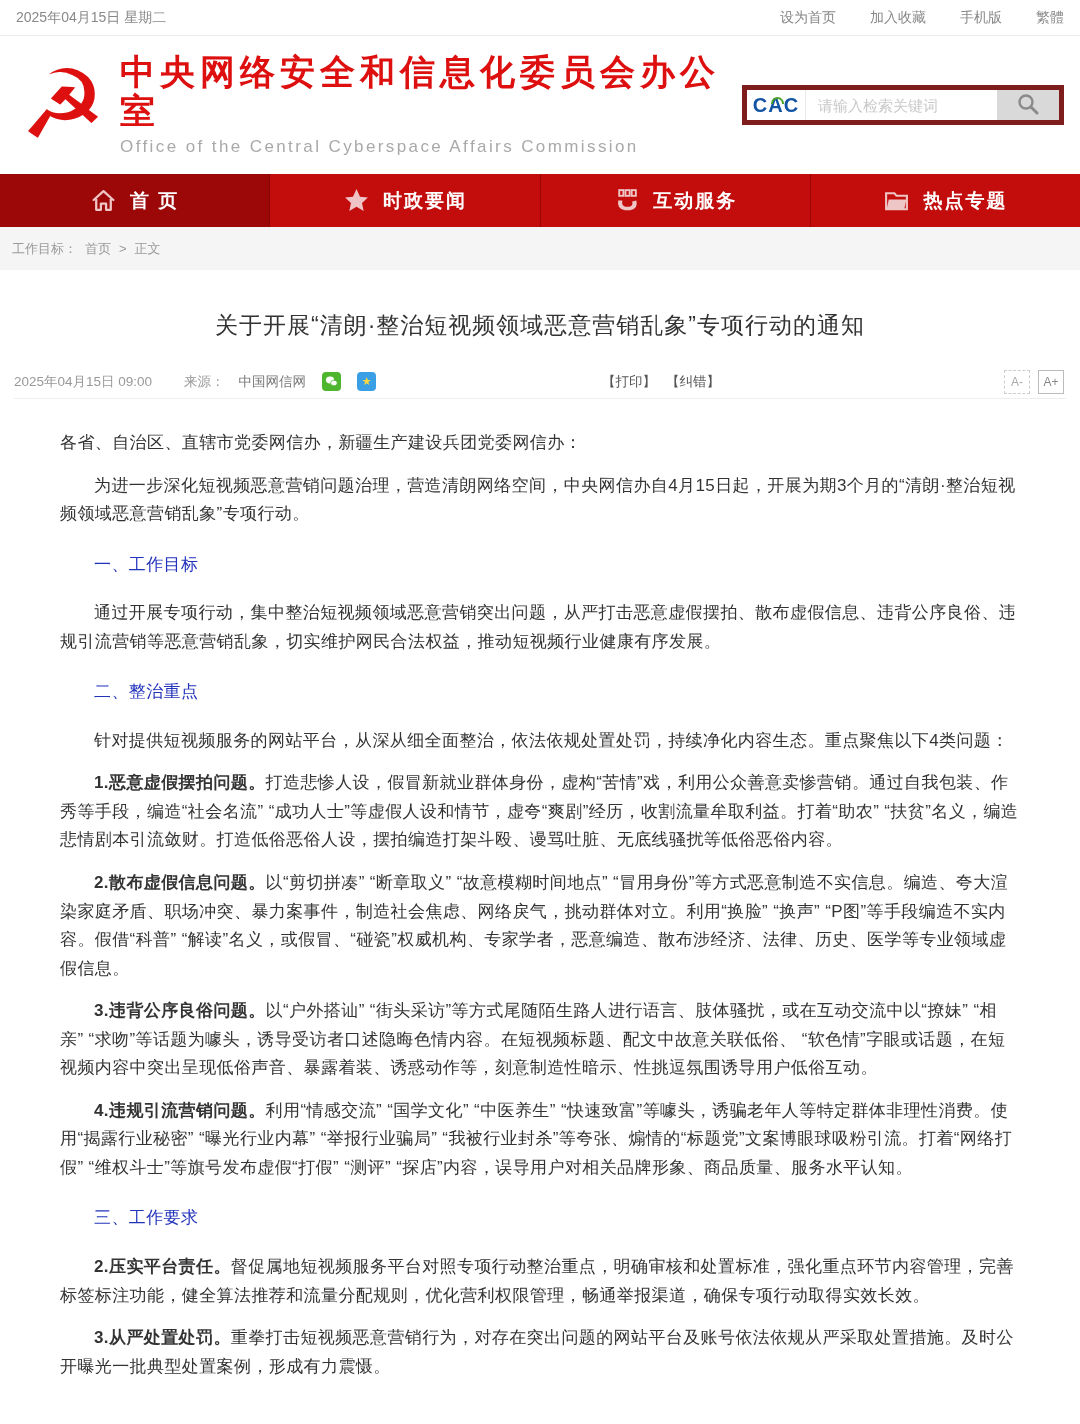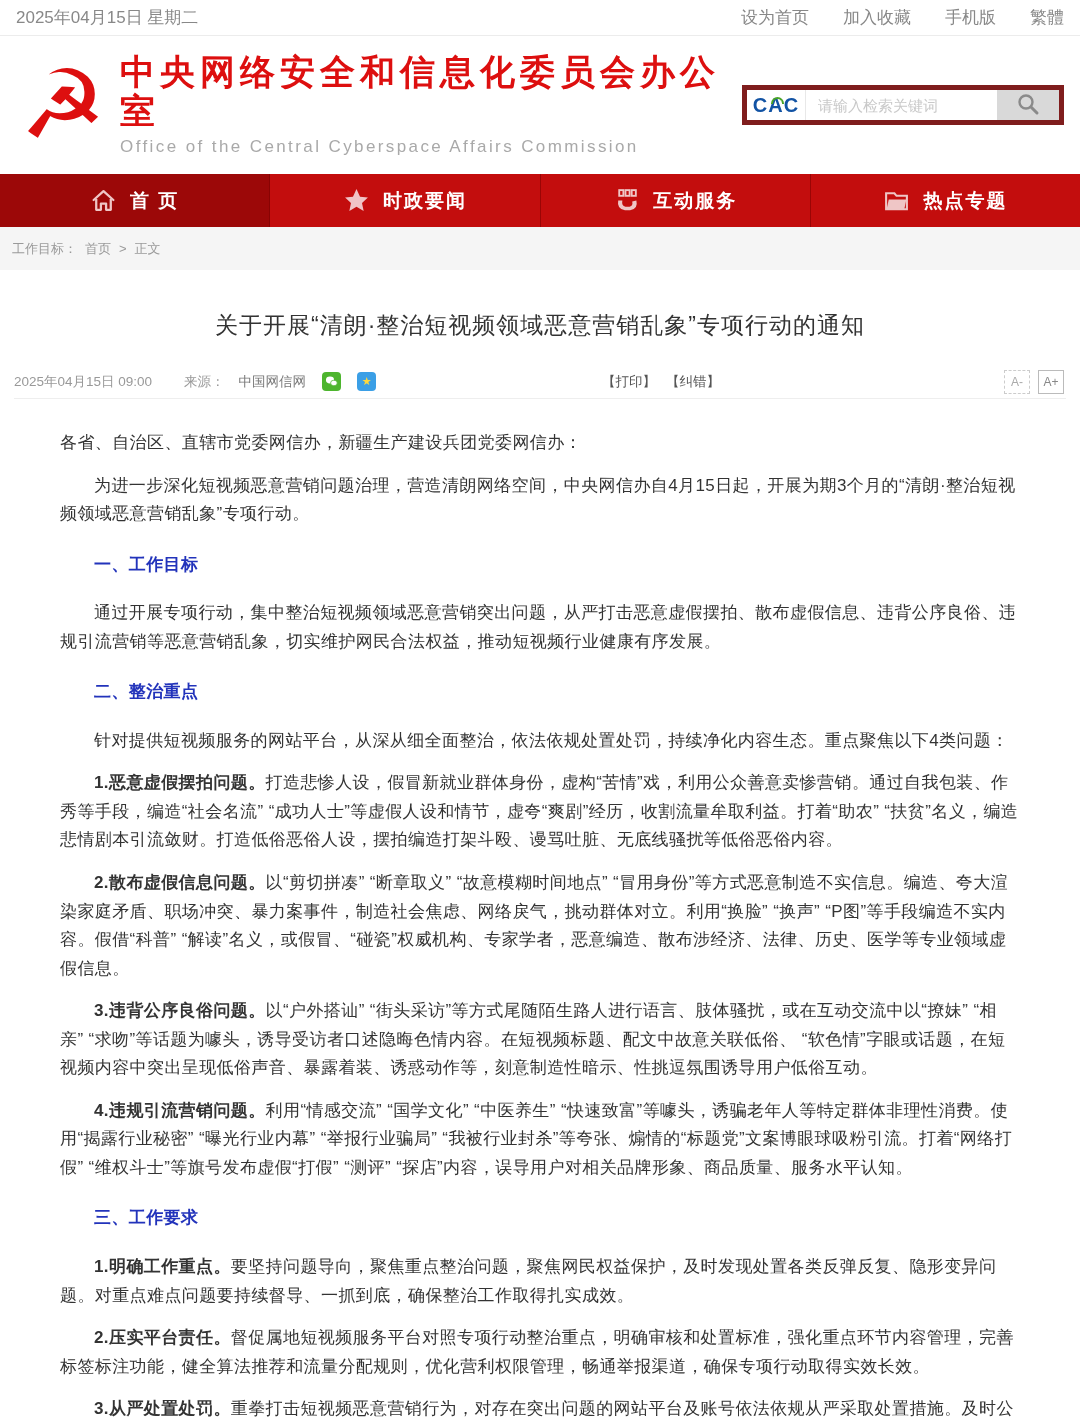--- a/index.html
+++ b/index.html
@@ -7,21 +7,21 @@
     --heading-blue:#2233bb; --body-text:#333; --muted:#999;
   }
   *{box-sizing:border-box;}
   html,body{margin:0;padding:0;}
   body{
     width:1080px;height:1424px;overflow:hidden;background:#fff;
     font-family:"Liberation Sans","DejaVu Sans",sans-serif;color:var(--body-text);
   }
   
   .topbar{height:36px;display:flex;align-items:center;justify-content:space-between;
-    padding:0 16px;font-size:17px;color:#888;border-bottom:1px solid #ececec;background:#fff;gap:47px;}
+    padding:0 16px;font-size:14px;color:#888;border-bottom:1px solid #ececec;background:#fff;gap:47px;}
   .topbar-links{display:flex;gap:34px;}
   .topbar-links span{cursor:pointer;}
   
   .masthead{height:138px;display:flex;align-items:center;padding:0 16px;background:#fff;}
   .logo-glyph{font-size:96px;line-height:1;color:var(--brand-red);margin:0 14px 0 4px;
     font-family:"DejaVu Sans",sans-serif;}
   .site-title{color:var(--brand-red);font-size:35px;font-weight:bold;letter-spacing:5px;line-height:1.1;}
   .site-sub{color:#a9a9a9;font-size:17px;letter-spacing:2.4px;margin-top:7px;}
   .search-area{margin-left:auto;display:flex;align-items:stretch;height:40px;border:5px solid #7f1d1d;}
   .cac-logo{width:58px;display:flex;align-items:center;justify-content:center;
@@ -60,21 +60,21 @@
   .meta-print{position:absolute;left:588px;display:flex;gap:10px;color:#555;}
   .meta-print span{cursor:pointer;}
   .meta-font{position:absolute;right:2px;display:flex;gap:8px;}
   .font-btn{width:26px;height:24px;display:flex;align-items:center;justify-content:center;
     font-size:12px;color:#aaa;background:#fff;cursor:pointer;}
   .font-btn.minus{border:1px dashed #ccc;}
   .font-btn.plus{border:1px solid #bbb;color:#888;}
   .article-body{padding:30px 60px 0;font-size:17px;line-height:1.68;letter-spacing:.4px;}
   .article-body p{margin:0 0 14px;text-indent:2em;}
   .article-body p.no-indent{text-indent:0;}
-  .article-body p.sec-heading{color:var(--heading-blue);font-weight:bold;margin:22px 0 20px;}
+  .article-body p.sec-heading{color:var(--heading-blue);font-weight:normal;margin:22px 0 20px;}
   .article-body strong{color:#333;}
 </style>
 </head>
 <body>
 
 <div class="topbar">
   <span>2025年04月15日 星期二</span>
   <div class="topbar-links">
     <span>设为首页</span>
     <span>加入收藏</span>
@@ -184,18 +184,17 @@
       <p class="">为进一步深化短视频恶意营销问题治理，营造清朗网络空间，中央网信办自4月15日起，开展为期3个月的“清朗·整治短视频领域恶意营销乱象”专项行动。</p>
       <p class="sec-heading">一、工作目标</p>
       <p class="">通过开展专项行动，集中整治短视频领域恶意营销突出问题，从严打击恶意虚假摆拍、散布虚假信息、违背公序良俗、违规引流营销等恶意营销乱象，切实维护网民合法权益，推动短视频行业健康有序发展。</p>
       <p class="sec-heading">二、整治重点</p>
       <p class="">针对提供短视频服务的网站平台，从深从细全面整治，依法依规处置处罚，持续净化内容生态。重点聚焦以下4类问题：</p>
       <p class=""><strong>1.恶意虚假摆拍问题。</strong>打造悲惨人设，假冒新就业群体身份，虚构“苦情”戏，利用公众善意卖惨营销。通过自我包装、作秀等手段，编造“社会名流” “成功人士”等虚假人设和情节，虚夸“爽剧”经历，收割流量牟取利益。打着“助农” “扶贫”名义，编造悲情剧本引流敛财。打造低俗恶俗人设，摆拍编造打架斗殴、谩骂吐脏、无底线骚扰等低俗恶俗内容。</p>
       <p class=""><strong>2.散布虚假信息问题。</strong>以“剪切拼凑” “断章取义” “故意模糊时间地点” “冒用身份”等方式恶意制造不实信息。编造、夸大渲染家庭矛盾、职场冲突、暴力案事件，制造社会焦虑、网络戾气，挑动群体对立。利用“换脸” “换声” “P图”等手段编造不实内容。假借“科普” “解读”名义，或假冒、“碰瓷”权威机构、专家学者，恶意编造、散布涉经济、法律、历史、医学等专业领域虚假信息。</p>
       <p class=""><strong>3.违背公序良俗问题。</strong>以“户外搭讪” “街头采访”等方式尾随陌生路人进行语言、肢体骚扰，或在互动交流中以“撩妹” “相亲” “求吻”等话题为噱头，诱导受访者口述隐晦色情内容。在短视频标题、配文中故意关联低俗、 “软色情”字眼或话题，在短视频内容中突出呈现低俗声音、暴露着装、诱惑动作等，刻意制造性暗示、性挑逗氛围诱导用户低俗互动。</p>
       <p class=""><strong>4.违规引流营销问题。</strong>利用“情感交流” “国学文化” “中医养生” “快速致富”等噱头，诱骗老年人等特定群体非理性消费。使用“揭露行业秘密” “曝光行业内幕” “举报行业骗局” “我被行业封杀”等夸张、煽情的“标题党”文案博眼球吸粉引流。打着“网络打假” “维权斗士”等旗号发布虚假“打假” “测评” “探店”内容，误导用户对相关品牌形象、商品质量、服务水平认知。</p>
       <p class="sec-heading">三、工作要求</p>
-      <p class=""><strong>1.明确工作重点。</strong>要坚持问题导向，聚焦重点整治问题，聚焦网民权益保护，及时发现处置各类反弹反复、隐形变异问题。对重点难点问题要持续督导、一抓到底，确保整治工作取得扎实成效。</p>
       <p class=""><strong>2.压实平台责任。</strong>督促属地短视频服务平台对照专项行动整治重点，明确审核和处置标准，强化重点环节内容管理，完善标签标注功能，健全算法推荐和流量分配规则，优化营利权限管理，畅通举报渠道，确保专项行动取得实效长效。</p>
       <p class=""><strong>3.从严处置处罚。</strong>重拳打击短视频恶意营销行为，对存在突出问题的网站平台及账号依法依规从严采取处置措施。及时公开曝光一批典型处置案例，形成有力震慑。</p>
     </div>
 
 </div>
 
 </body></html>

